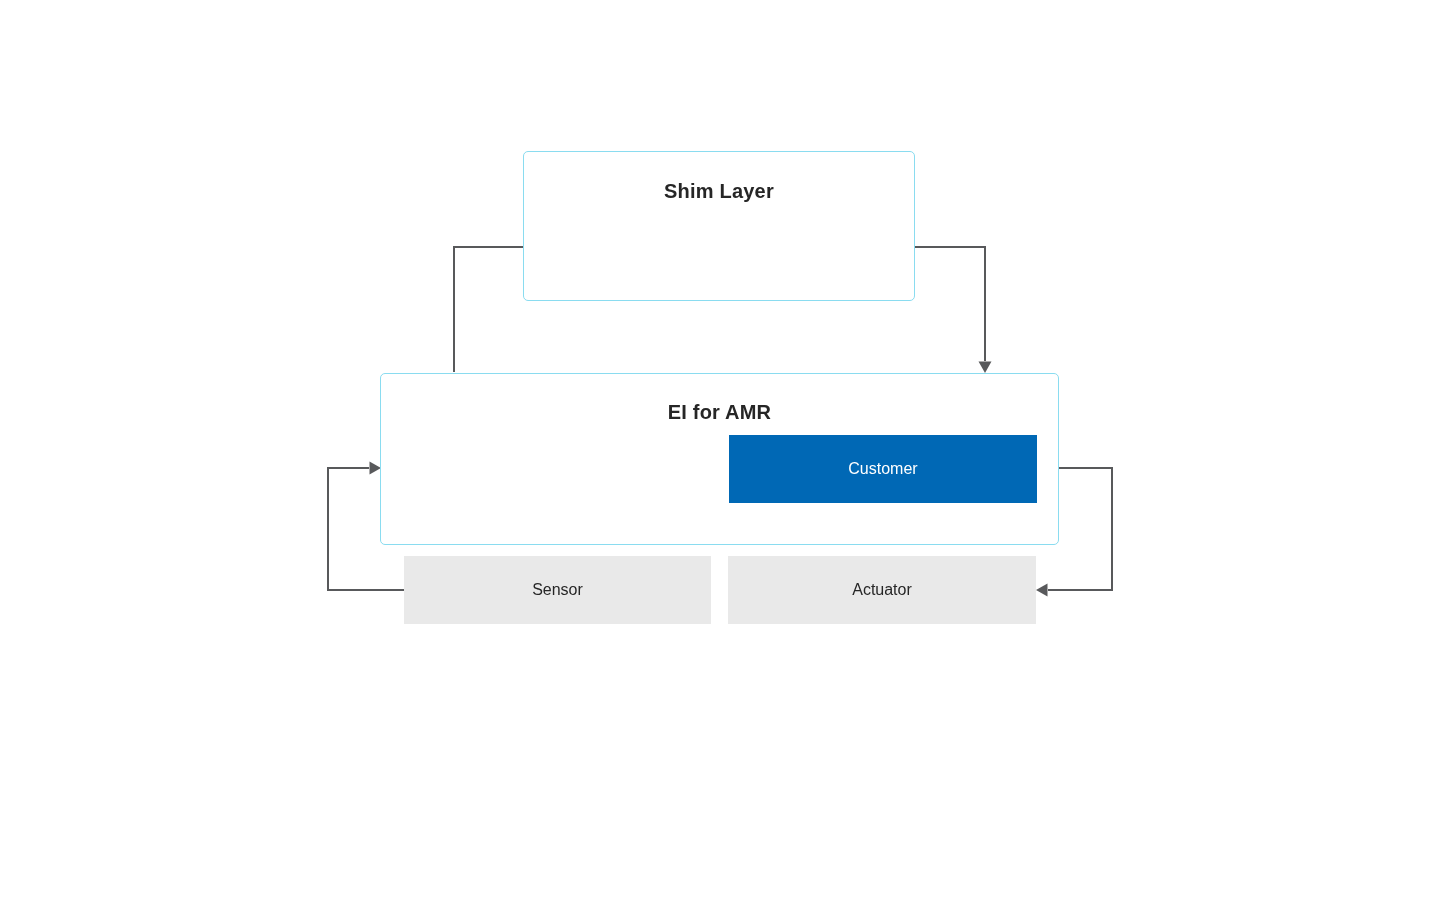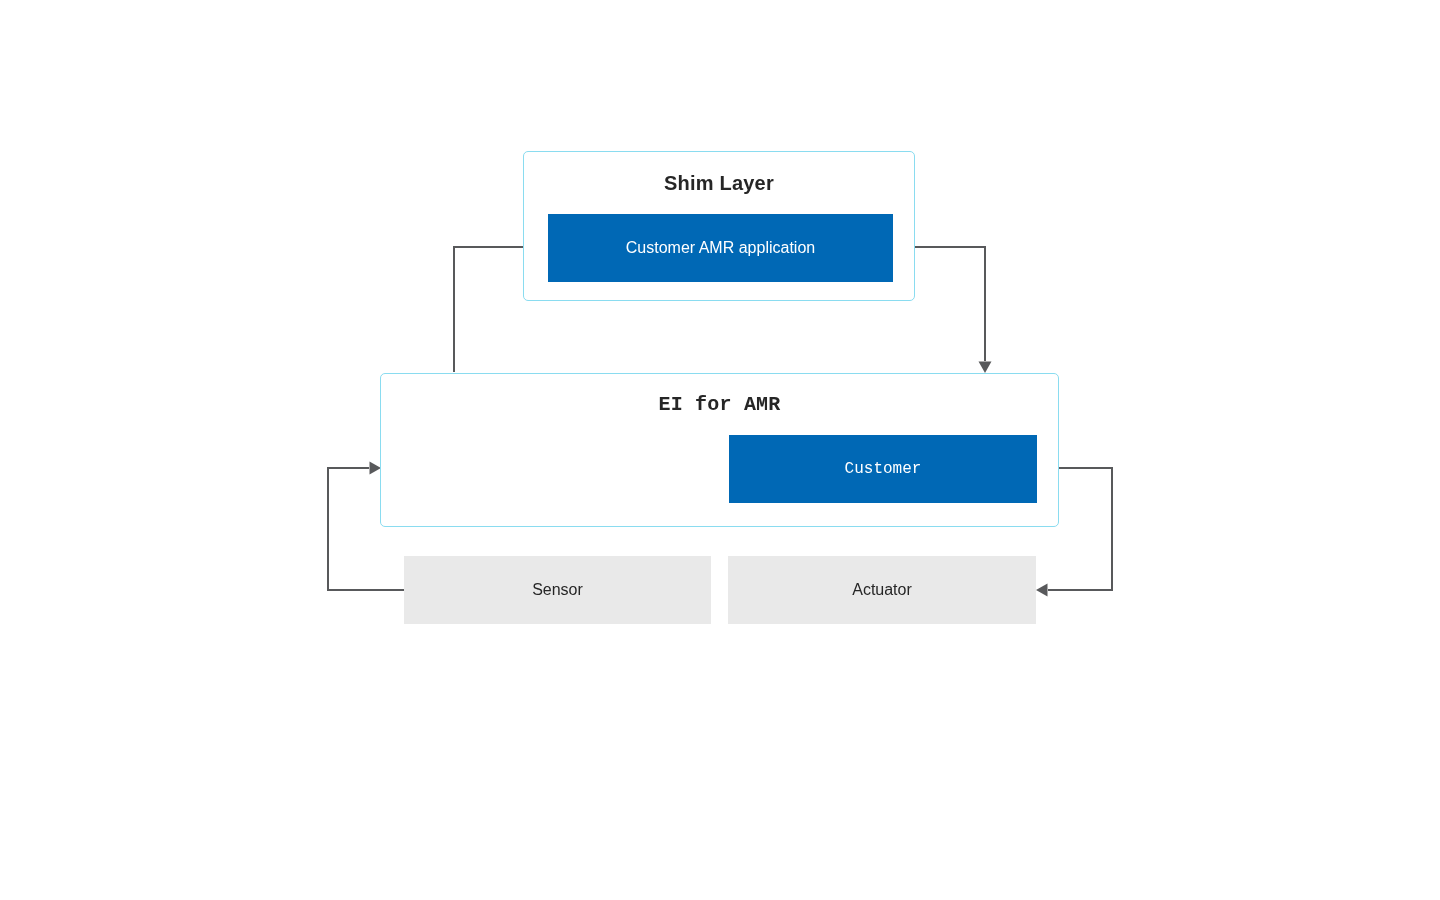--- a/index.html
+++ b/index.html
@@ -33,27 +33,26 @@
   .container.shim {
     left: 523px;
     top: 151px;
     width: 392px;
     height: 150px;
   }
   .container.ei {
     left: 380px;
     top: 373px;
     width: 679px;
-    height: 154px;
-    font-family: Liberation Mono, monospace;
+    height: 172px;
   }
   .container-title {
     position: absolute;
     left: 0;
-    top: 0;
+    top: 8px;
     width: 100%;
     display: flex;
     align-items: center;
     justify-content: center;
     font-size: 20px;
     font-weight: 700;
     color: #262626;
     letter-spacing: 0.2px;
   }
   .container.shim .container-title { height: 62px; }
@@ -137,23 +136,20 @@
     </g>
 
     <g>
       <polyline class="connector" points="1059,468 1112,468 1112,590 1048,590"></polyline>
       <polygon class="connector-head" points="1036,590 1047.5,583.5 1047.5,596.5"></polygon>
     </g>
   </svg>
 
   <div class="container shim">
     <div class="container-title">Shim Layer</div>
-    <div class="block blue customer">
-      <span>Customer AMR application</span>
-    </div>
   </div>
 
   <div class="container ei">
     <div class="container-title">EI for AMR</div>
     <div class="block blue algorithm">
       <span>Customer</span>
     </div>
   </div>
 
   <div class="block gray actuator">

